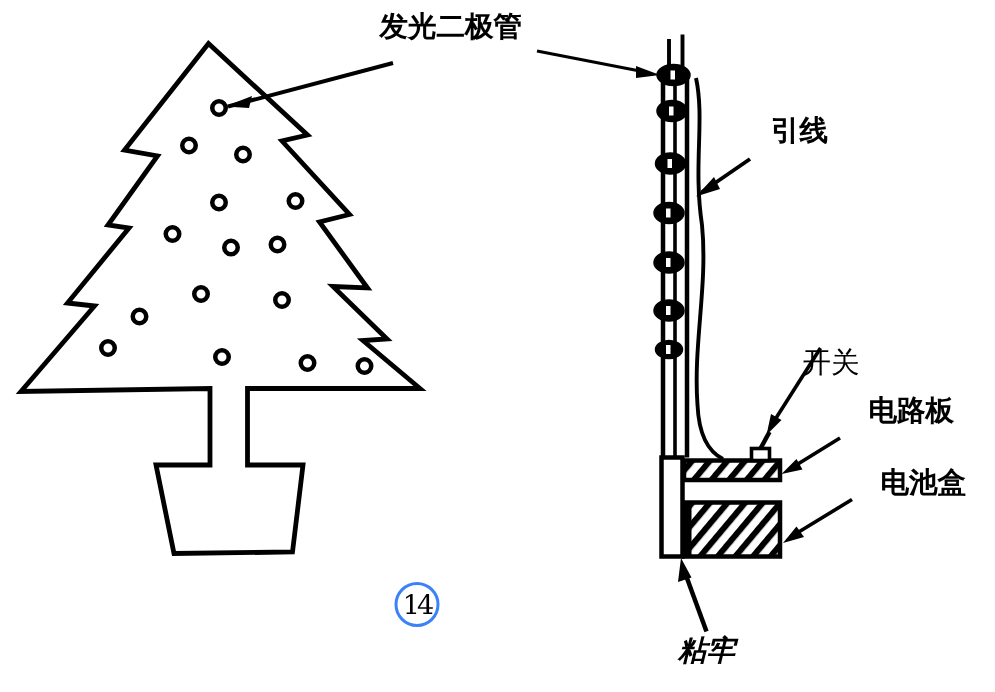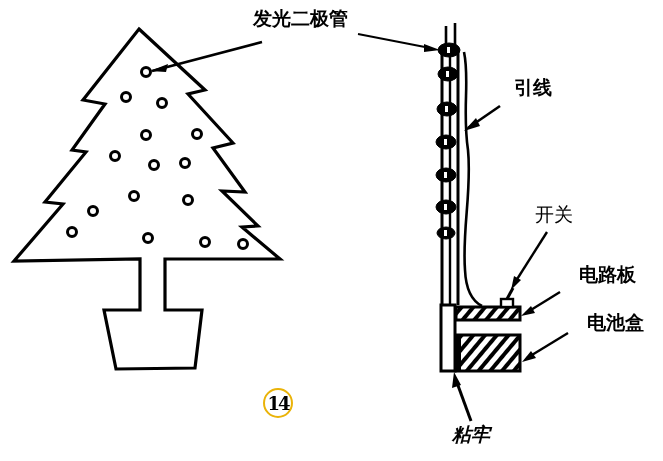--- a/index.html
+++ b/index.html
@@ -1,25 +1,25 @@
 <!DOCTYPE html>
 <html><head>
 <meta charset="utf-8">
 <style>
   html, body { margin: 0; padding: 0; background: #ffffff; }
   body { width: 663px; height: 461px; position: relative; overflow: hidden;
          font-family: "DejaVu Sans", sans-serif; }
   svg { position: absolute; left: 0; top: 0; }
   .lbl { position: absolute; color: #000; font-weight: bold; font-size: 19px;
          line-height: 1; white-space: nowrap; letter-spacing: 0px; text-align: right; }
-  .lbl.thin { font-weight: normal; }
+  .lbl.thin { font-weight: normal; margin-top: 28px; }
   .circled { position: absolute; left: 263px; top: 388px; width: 30px; height: 30px;
-             border: 2px solid #eab308; border-radius: 50%; box-sizing: border-box;
+             border: 2px solid #3b82f6; border-radius: 50%; box-sizing: border-box;
              display: flex; align-items: center; justify-content: center;
-             font-family: "DejaVu Serif", serif; font-size: 18px; font-weight: bold;
+             font-family: "DejaVu Serif", serif; font-size: 18px; font-weight: normal;
              letter-spacing: -2px; color: #000; }
 </style>
 </head>
 <body>
 
 <svg width="663" height="461" viewBox="0 0 663 461">
 
   <path d="M139,29 L205,90 L188,94 L233,143 L213,148 L245,192 L222,191 L258,226 L242,227 L280,259
            L165,259 L165,310 L202,310 L195,368 L116,369 L104,310 L140,310 L140,259 L14,261
            L63,204 L45,202 L86,152 L72,150 L105,104 L83,100 Z" fill="none" stroke="#000" stroke-width="3.2" stroke-linejoin="miter"></path>

